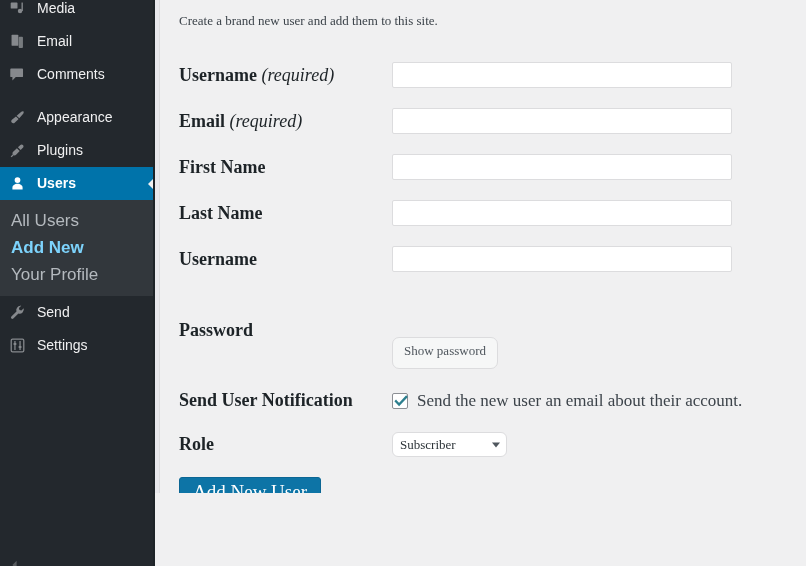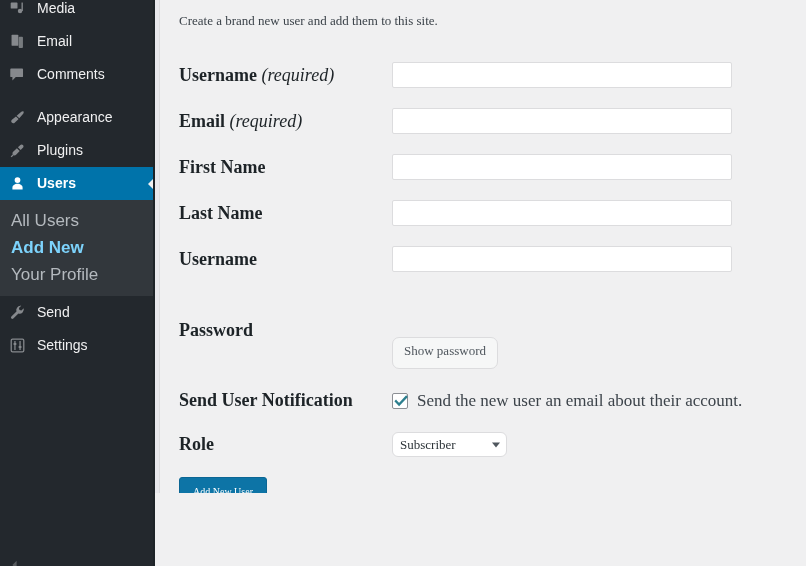--- a/index.html
+++ b/index.html
@@ -261,21 +261,21 @@
     border-right: 4px solid transparent;
     border-top: 5px solid #50575e;
     pointer-events: none;
   }
   .submit-wrap {
     padding: 10px 0 0 0;
   }
   .button-primary {
     display: inline-block;
     padding: 5px 13px 6px 13px;
-    font-size: 10px;
+    font-size: 19px;
     font-family: inherit;
     line-height: 18px;
     color: #fff;
     background: #0d74a6;
     border: 1px solid #0b6694;
     border-radius: 3px;
     cursor: pointer;
   }
 </style>
 </head>

